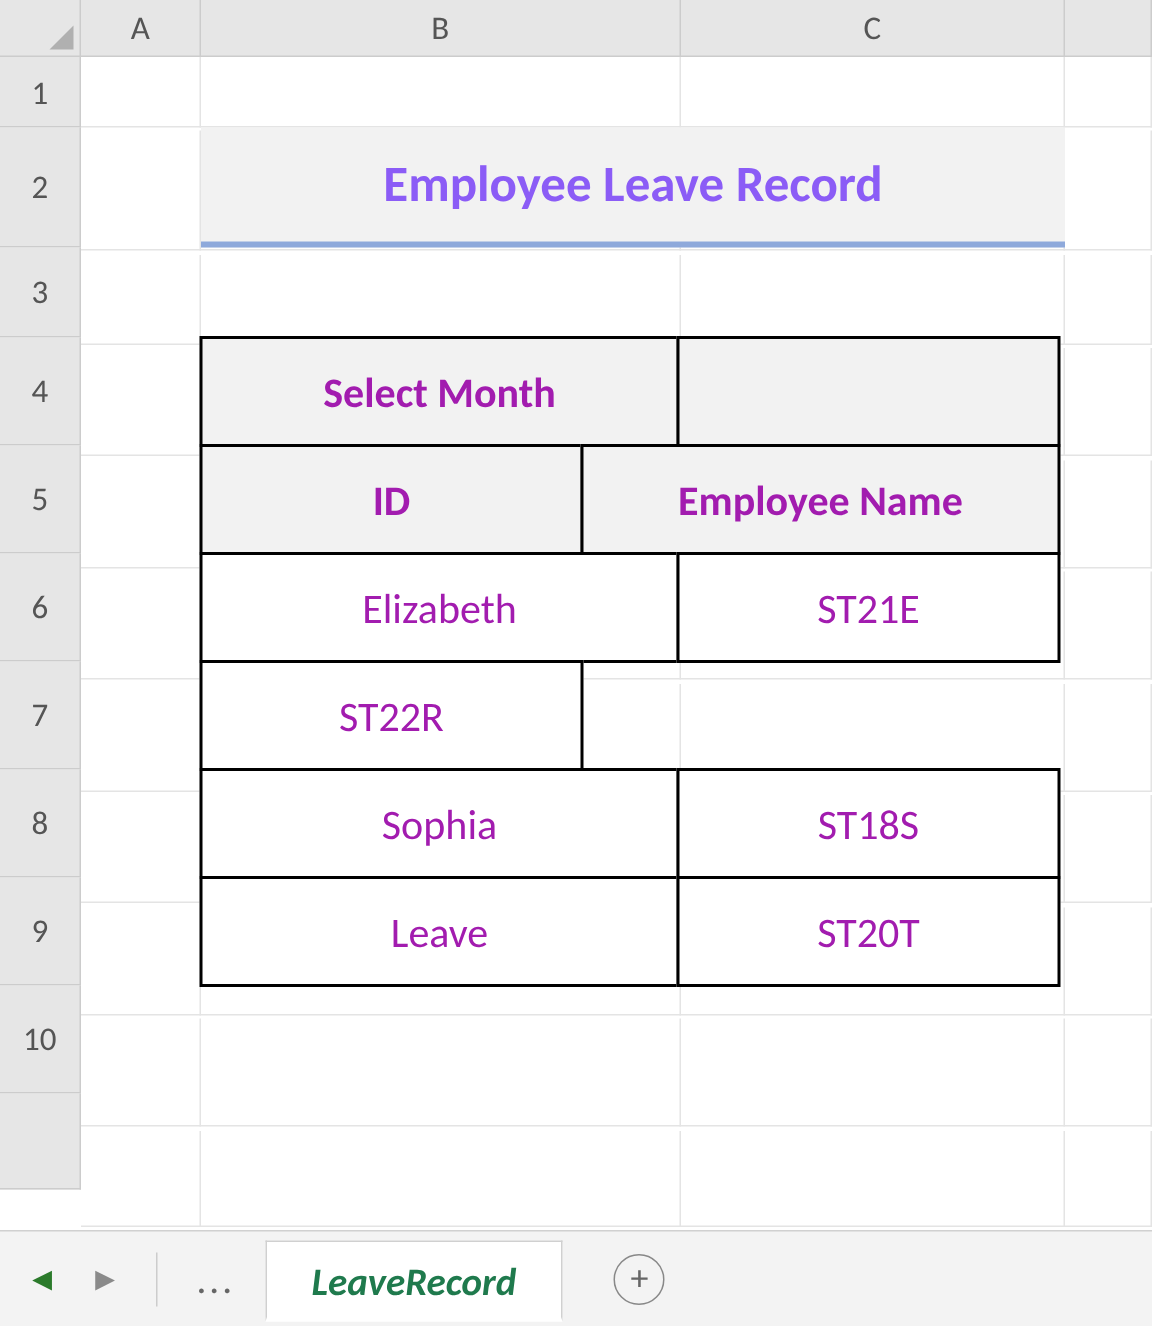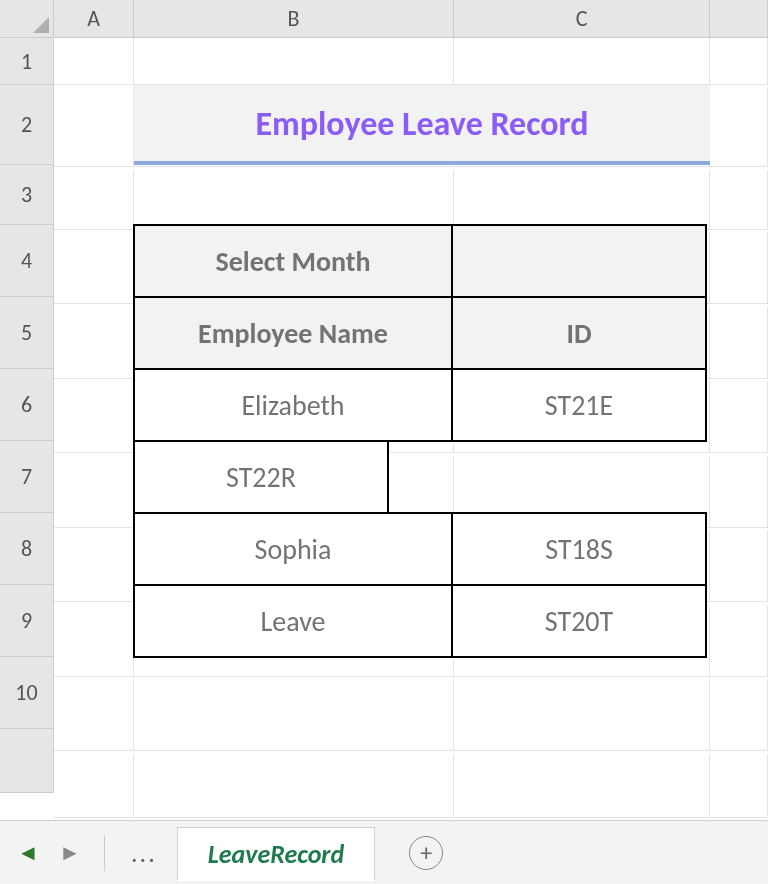--- a/index.html
+++ b/index.html
@@ -131,21 +131,21 @@
     display: flex;
     height: 72px;
   }
   .dtcell {
     border: 2px solid #000;
     margin: -1px;  
     display: flex;
     align-items: center;
     justify-content: center;
     font-size: 28px;
-    color: #737373;
+    color: #a21caf;
     background: #fff;
   }
   .dtB { width: 320px; }
   .dtC { width: 256px; }
   .dthdr { font-weight: bold; background: #f2f2f2; }
 
   
   .tabbar {
     position: absolute;
     left: 0; right: 0; bottom: 0;
@@ -270,22 +270,22 @@
       </div>
 
       <div class="titlecell">Employee Leave Record</div>
 
       <div class="datatable">
         <div class="dtrow">
           <div class="dtcell dtB dthdr">Select Month</div>
           <div class="dtcell dtC dthdr"></div>
         </div>
         <div class="dtrow">
+          <div class="dtcell dtC dthdr">ID</div>
           <div class="dtcell dtB dthdr">Employee Name</div>
-          <div class="dtcell dtC dthdr">ID</div>
         </div>
         <div class="dtrow">
           <div class="dtcell dtB">Elizabeth</div>
           <div class="dtcell dtC">ST21E</div>
         </div>
         <div class="dtrow">
           <div class="dtcell dtC">ST22R</div>
         </div>
         <div class="dtrow">
           <div class="dtcell dtB">Sophia</div>

